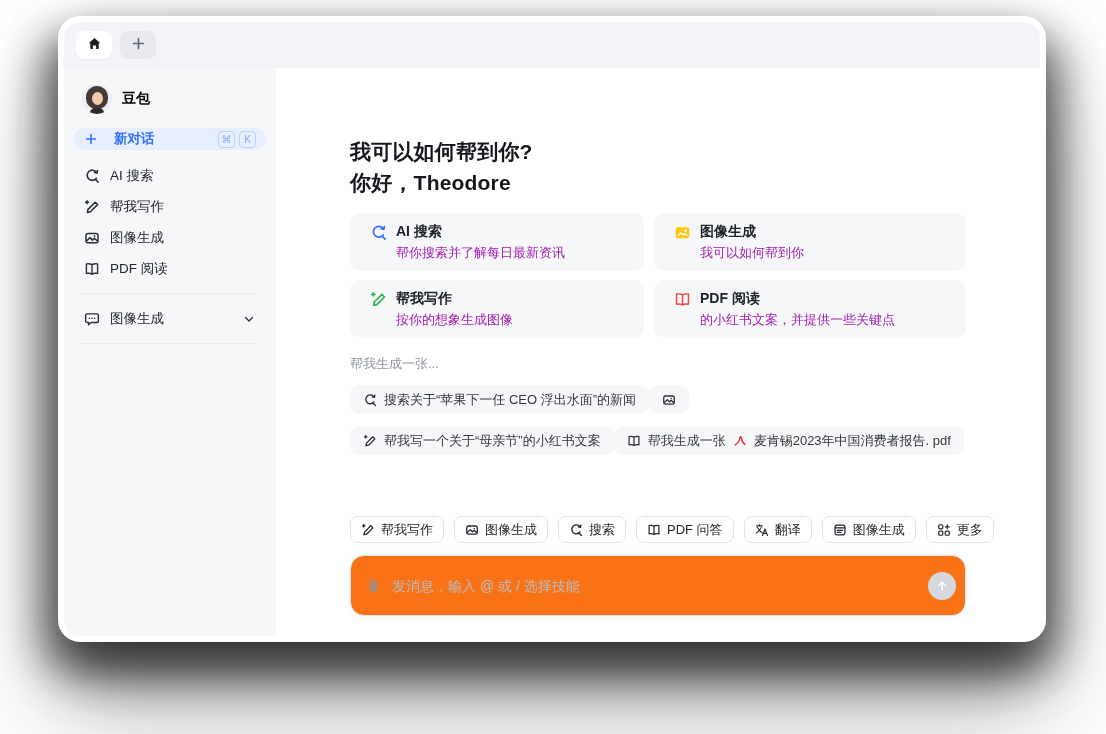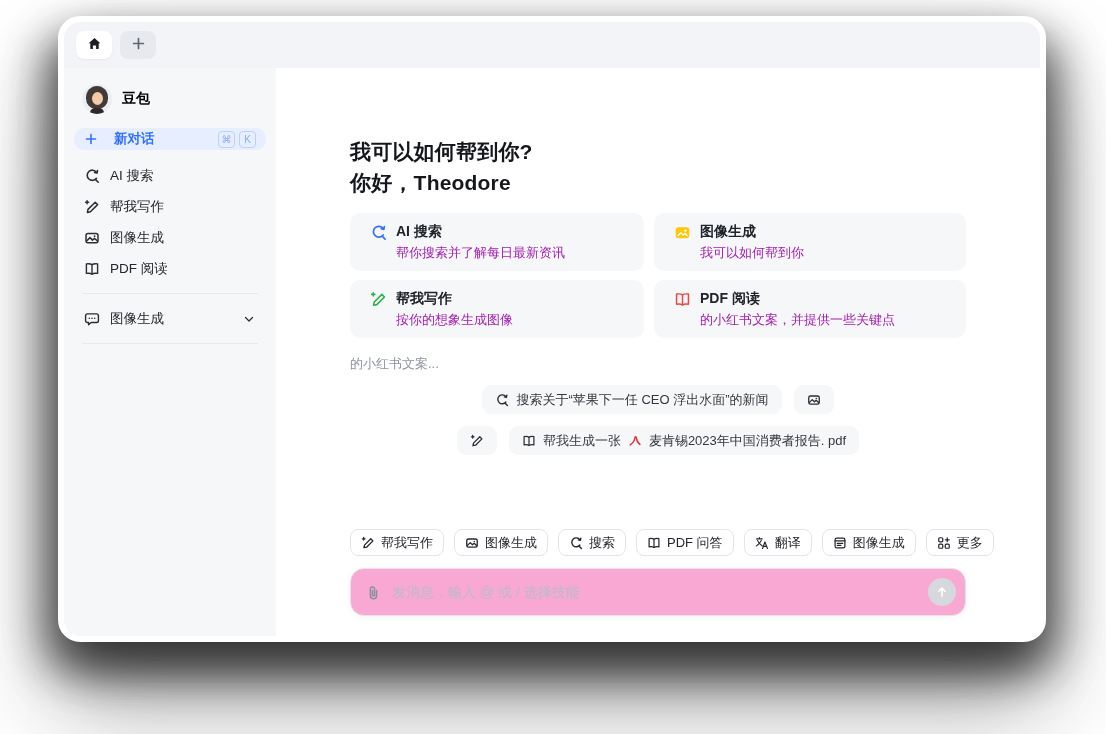--- a/index.html
+++ b/index.html
@@ -56,31 +56,31 @@
   .cards { margin-top:15px; display:grid; grid-template-columns:294px 1fr; column-gap:10px; row-gap:9px; }
   .card { background:#f6f7f9; border-radius:10px; height:58px; padding:10px 16px 0 20px; cursor:pointer; }
   .card-head { display:flex; align-items:center; gap:9px; }
   .card-head svg { width:17px; height:17px; flex:none; }
   .card-title { font-size:14px; font-weight:700; color:#20232a; }
   .card-sub { margin:3px 0 0 26px; font-size:13px; color:#a21caf; }
   .c-blue { color:#3370ff; } .c-green { color:#2cb34a; } .c-red { color:#ef4840; }
 
   
   .examples-title { margin-top:17px; font-size:13px; color:#8e939e; }
-  .chip-row { display:flex; gap:12px; margin-top:12px;justify-content:center; }
+  .chip-row { display:flex; gap:0; margin-top:12px; }
   .chip { height:29px; border-radius:9px; background:#f6f7f9; display:flex; align-items:center; gap:7px; padding:0 13px; font-size:13px; color:#34373d; cursor:pointer; white-space:nowrap; }
   .chip svg { width:14px; height:14px; color:#2b2e35; flex:none; }
   .chip .pdf-mark svg { color:#e5322d; }
 
   
   .composer { margin-top:auto; padding-bottom:20px; }
   .skills { display:flex; gap:10px; }
   .skill { height:27px; border-radius:8px; background:#ffffff; border:1px solid #e3e5ea; display:flex; align-items:center; gap:6px; padding:0 10px; font-size:13px; font-weight:500; color:#23262c; cursor:pointer; white-space:nowrap; }
   .skill svg { width:14px; height:14px; color:#23262c; flex:none; }
-  .input-bar { margin-top:12px; height:48px; border:1px solid #e4e6eb; border-radius:14px; background:#f9a8d4; box-shadow:0 2px 10px rgba(20,24,34,.04); display:flex; align-items:center; padding:0 9px 0 14px; gap:10px; }
+  .input-bar { margin-top:12px; height:61px; border:1px solid #e4e6eb; border-radius:14px; background:#f97316; box-shadow:0 2px 10px rgba(20,24,34,.04); display:flex; align-items:center; padding:0 9px 0 14px; gap:10px; }
   .clip { color:#8a8f99; display:flex; cursor:pointer; }
   .clip svg { width:17px; height:17px; }
   .msg-input { flex:1; border:none; outline:none; font-size:14px; color:#1b1e24; background:transparent; font-family:inherit; }
   .msg-input::placeholder { color:#b7bcc6; }
   .send-btn { width:28px; height:28px; border-radius:50%; background:#d6d8de; display:flex; align-items:center; justify-content:center; cursor:pointer; flex:none; }
   .send-btn svg { width:14px; height:14px; }
 </style>
 </head>
 <body>
 
@@ -299,21 +299,21 @@
                     <svg viewBox="0 0 16 16" width="17" height="17">
                       <use href="#i-book"></use>
                     </svg>
                   </span>
                 <span class="card-title">PDF 阅读</span>
               </div>
               <div class="card-sub">的小红书文案，并提供一些关键点</div>
             </div>
           </div>
 
-          <div class="examples-title">的小红书文案...</div>
+          <div class="examples-title">帮我生成一张...</div>
 
           <div class="chip-row">
             <div class="chip">
               <span style="display:flex">
                   <svg viewBox="0 0 16 16" width="14" height="14">
                     <use href="#i-search"></use>
                   </svg>
                 </span>
               <span>搜索关于“苹果下一任 CEO 浮出水面”的新闻</span>
             </div>
@@ -325,20 +325,21 @@
                 </span>
             </div>
           </div>
           <div class="chip-row">
             <div class="chip">
               <span style="display:flex">
                   <svg viewBox="0 0 16 16" width="14" height="14">
                     <use href="#i-write"></use>
                   </svg>
                 </span>
+              <span>帮我写一个关于“母亲节”的小红书文案</span>
             </div>
             <div class="chip">
               <span style="display:flex">
                   <svg viewBox="0 0 16 16" width="14" height="14">
                     <use href="#i-book"></use>
                   </svg>
                 </span>
               <span>帮我生成一张</span>
               <span class="pdf-mark" style="display:flex">
                   <svg viewBox="0 0 16 16" width="14" height="14">

